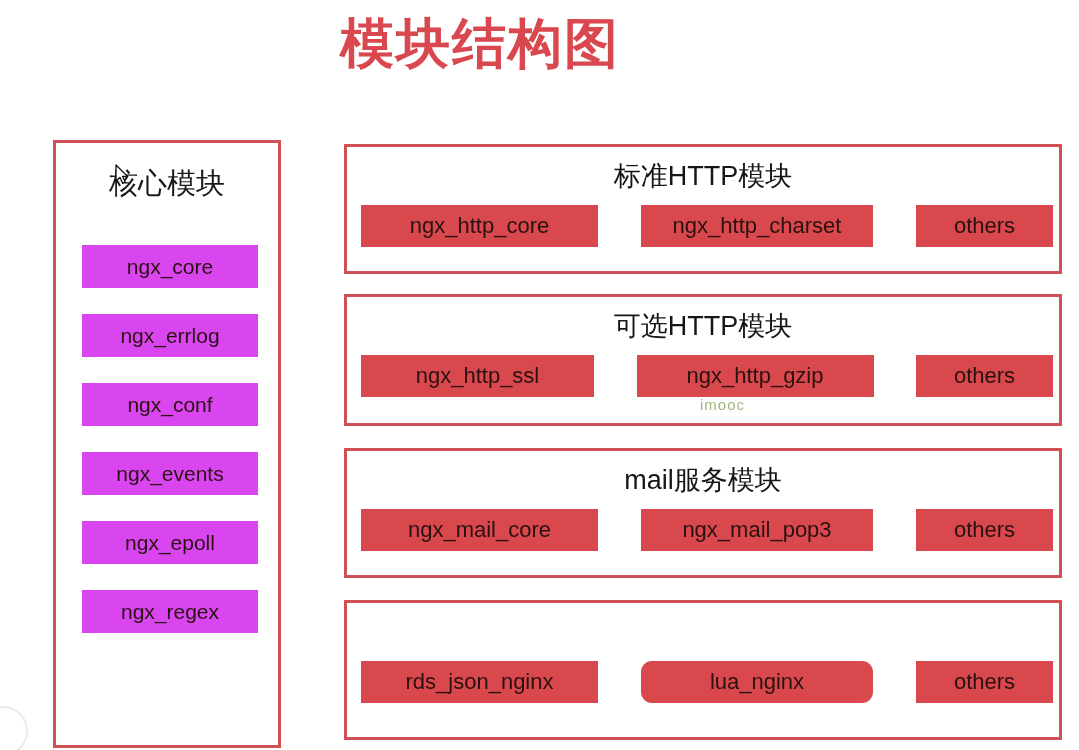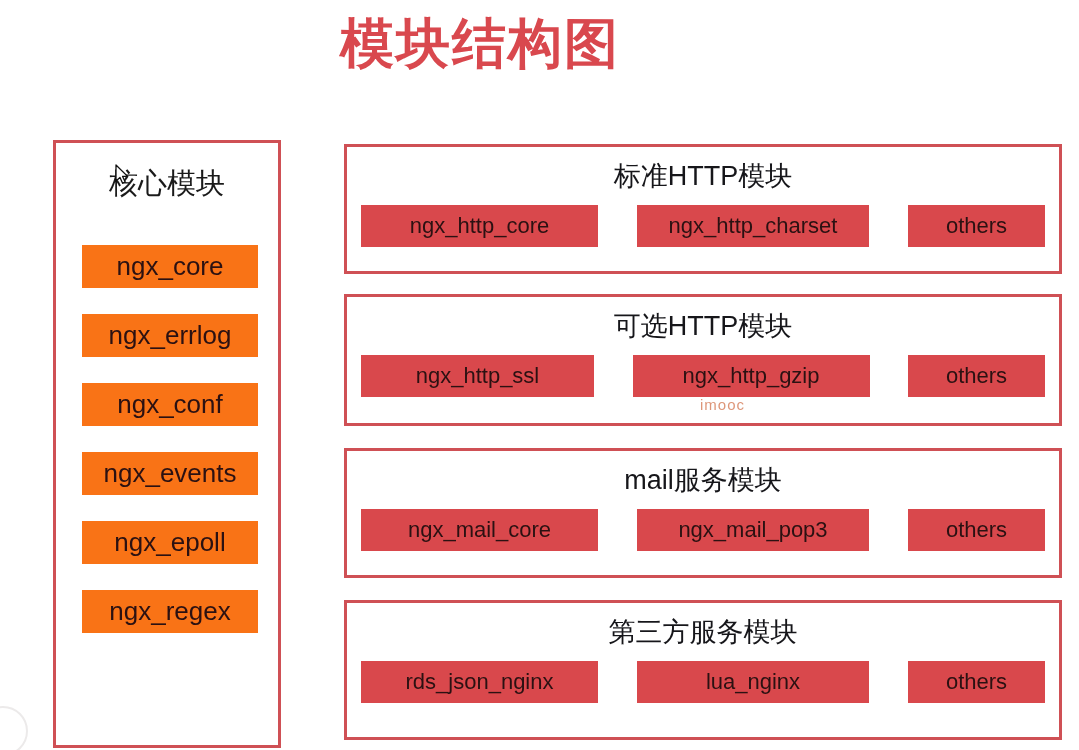--- a/index.html
+++ b/index.html
@@ -58,26 +58,26 @@
     white-space: nowrap;
   }
   #core-module-list {
     position: absolute;
     left: 26px;
     top: 102px;
     width: 176px;
   }
   .core-chip {
     height: 43px;
-    background: #f97316;
+    background: #d946ef;
     margin-bottom: 26px;
     display: flex;
     align-items: center;
     justify-content: center;
-    font-size: 26px;
+    font-size: 21px;
     color: #2b1112;
     white-space: nowrap;
   }
 
   
   #right-column {
     position: absolute;
     left: 344px;
     top: 0;
     width: 720px;
@@ -104,21 +104,21 @@
     width: 100%;
     text-align: center;
     font-size: 27px;
     color: #16161a;
     line-height: 38px;
     white-space: nowrap;
   }
   .group-chips {
     position: absolute;
     left: 14px;
-    right: 14px;
+    right: 6px;
     top: 58px;
     display: flex;
     align-items: flex-start;
     justify-content: space-between;
     gap: 12px;
   }
   .group-chip {
     height: 42px;
     background: #d9484c;
     display: flex;
@@ -130,29 +130,29 @@
     box-sizing: border-box;
   }
   .group-chip.w-first  { width: 237px; }
   .group-chip.w-second { width: 232px; text-align: center; }
   .group-chip.w-third  { width: 137px; }
 
   
   #group-panel-1 .group-chip.w-second { width: 233px; }
   #group-panel-2 .group-chip.w-second { width: 232px; }
   #group-panel-3 .group-chip.w-first  { width: 237px; align-items: center; }
-  #group-panel-3 .group-chip.w-second { width: 232px; }
+  #group-panel-3 .group-chip.w-second { width: 232px; border-radius: 11px; }
 
   
   #watermark-text {
     position: absolute;
     left: 700px;
     top: 396px;
     font-size: 15px;
-    color: #c2410c;
+    color: #4d7c0f;
     opacity: 0.55;
     letter-spacing: 1px;
     white-space: nowrap;
     pointer-events: none;
   }
   #watermark-circle {
     position: absolute;
     left: -22px;
     top: 706px;
     width: 46px;
@@ -243,21 +243,20 @@
       <div class="group-chip w-second">
         <span>ngx_mail_pop3</span>
       </div>
       <div class="group-chip w-third">
         <span>others</span>
       </div>
     </div>
   </div>
 
   <div id="group-panel-3" class="group-panel">
-    <div class="group-title">第三方服务模块</div>
     <div class="group-chips">
       <div class="group-chip w-first">
         <span>rds_json_nginx</span>
       </div>
       <div class="group-chip w-second">
         <span>lua_nginx</span>
       </div>
       <div class="group-chip w-third">
         <span>others</span>
       </div>

